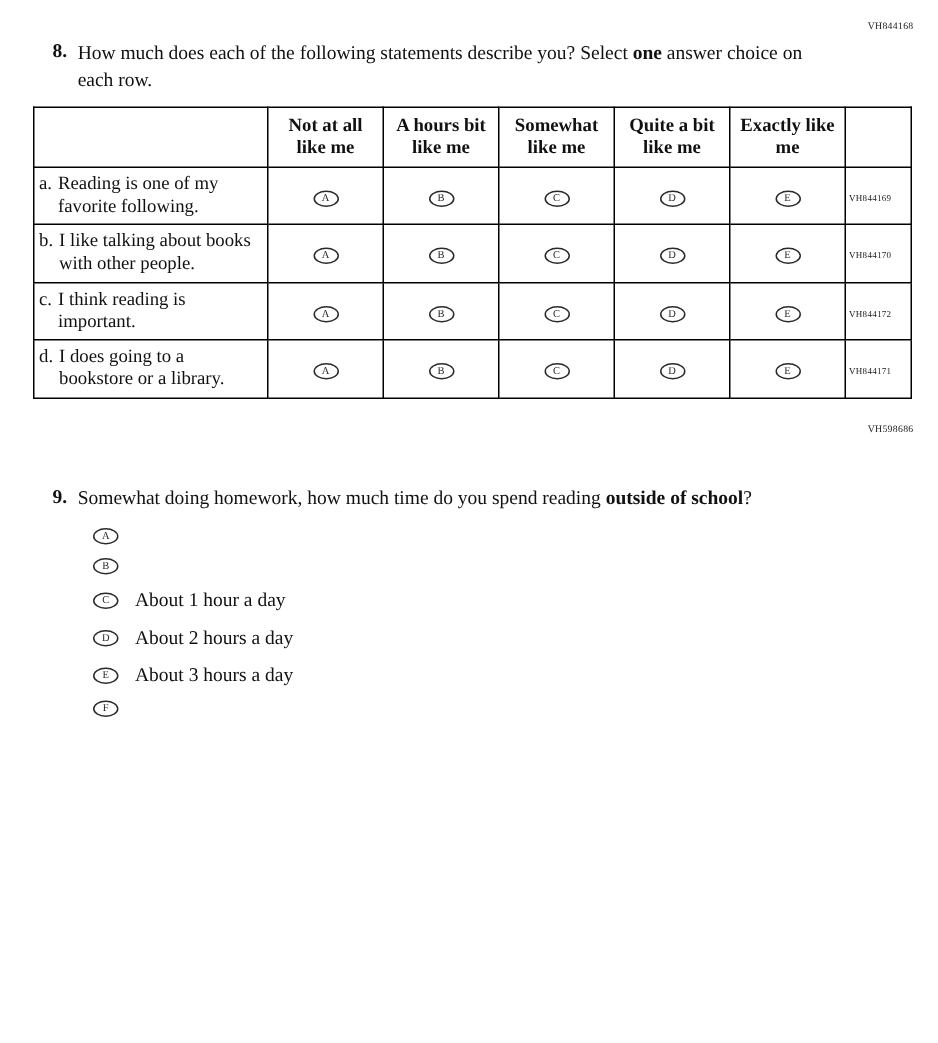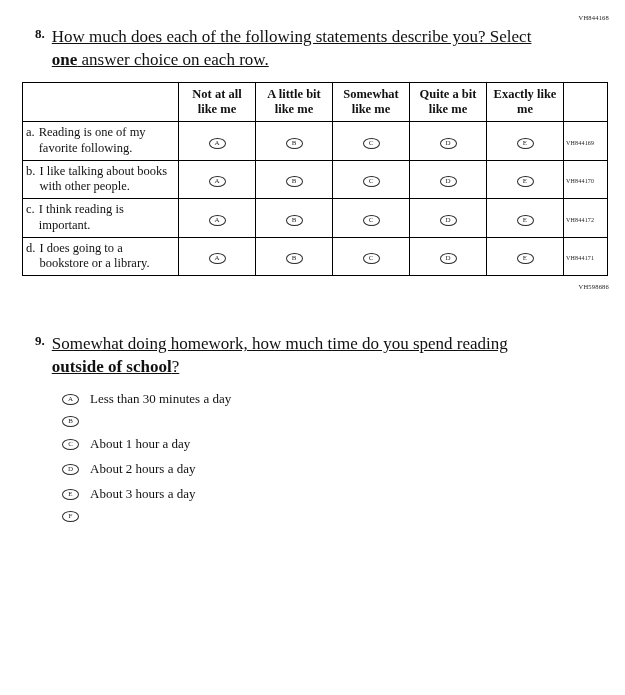--- a/index.html
+++ b/index.html
@@ -14,21 +14,21 @@
   .code {
     font-size:6.5px; letter-spacing:0.2px; color:#222;
     font-family:"Liberation Serif","DejaVu Serif",serif;
   }
   .top-code { position:absolute; top:14px; right:16px; }
   .mid-code { position:absolute; top:283px; right:16px; }
 
   .question { display:flex; align-items:flex-start; }
   .q8 { padding:26px 0 0 35px; }
   .qnum { font-weight:bold; font-size:13px; margin-right:7px; white-space:nowrap; }
-  .qtext { font-size:17px; line-height:1.35; width:500px;text-decoration:underline; }
+  .qtext { font-size:13px; line-height:1.35; width:500px; }
   .qtext b { font-weight:bold; }
 
   table.matrix {
     border-collapse:collapse; margin:10px 0 0 22px;
     table-layout:fixed; width:585px;
     font-size:12.5px; line-height:1.22;
   }
   table.matrix th, table.matrix td { border:1px solid #000; }
   table.matrix thead th {
     font-weight:bold; text-align:center; vertical-align:middle;
@@ -74,21 +74,21 @@
         <col style="width:77px">
         <col style="width:77px">
         <col style="width:77px">
       <col style="width:44px">
     </colgroup>
     <thead>
       <tr>
         <th></th>
         <th><span class="hdr">Not at all
 like me</span></th>
-        <th><span class="hdr">A little bit
+        <th><span class="hdr">A hours bit
 like me</span></th>
         <th><span class="hdr">Somewhat
 like me</span></th>
         <th><span class="hdr">Quite a bit
 like me</span></th>
         <th><span class="hdr">Exactly like
 me</span></th>
         <th></th>
       </tr>
     </thead>
@@ -197,21 +197,20 @@
   <div class="question q9">
     <span class="qnum">9.</span>
     <div class="qtext"><span>Somewhat doing homework, how much time do you spend reading </span><b>outside of school</b><span>?</span></div>
   </div>
 
   <div class="options">
     <div class="option">
       <span class="oval">
           <span>A</span>
         </span>
-      <span class="optlabel">Less than 30 minutes a day</span>
     </div>
     <div class="option">
       <span class="oval">
           <span>B</span>
         </span>
     </div>
     <div class="option">
       <span class="oval">
           <span>C</span>
         </span>

